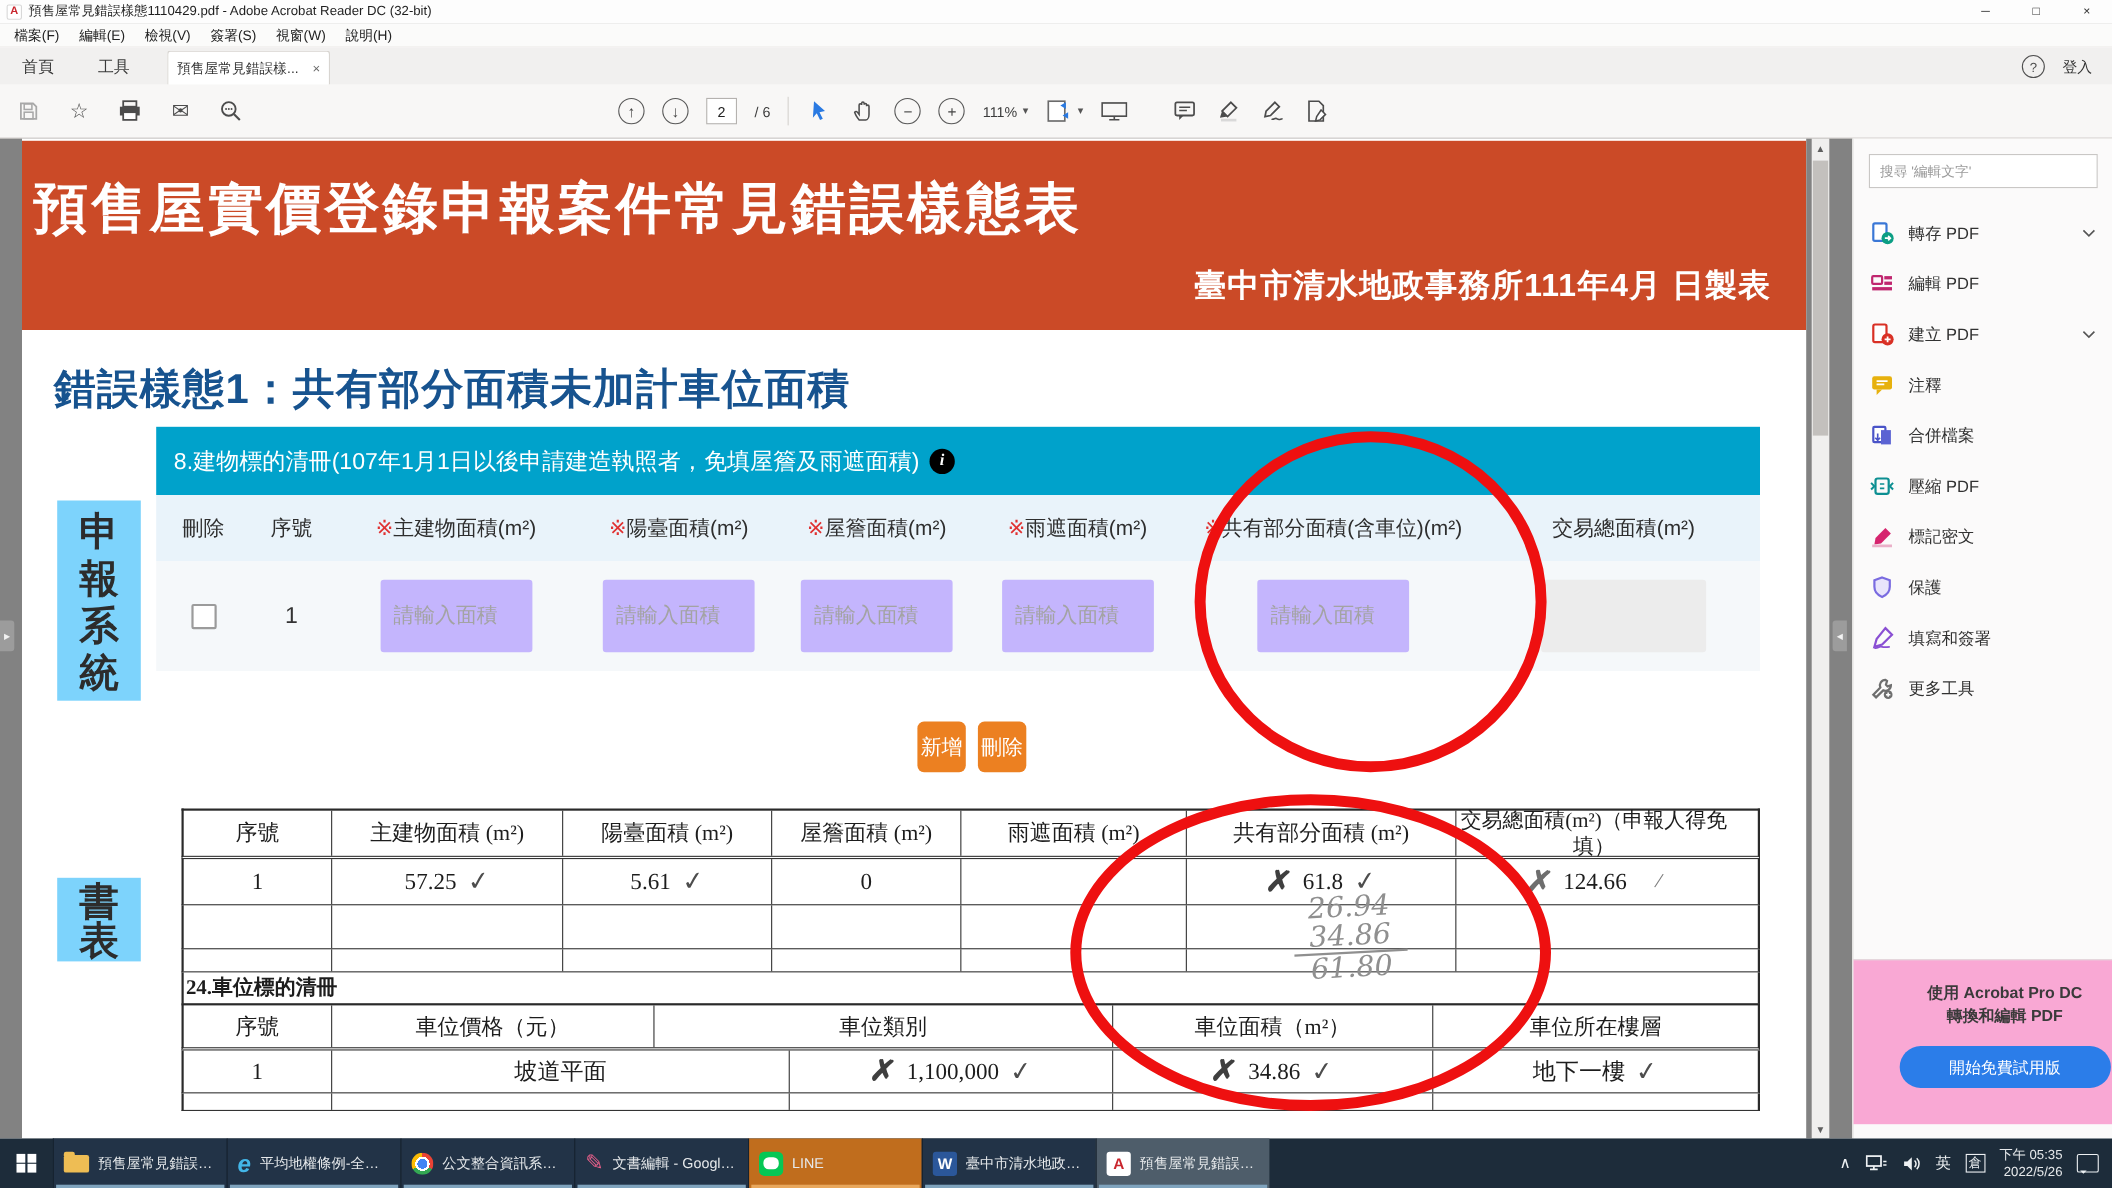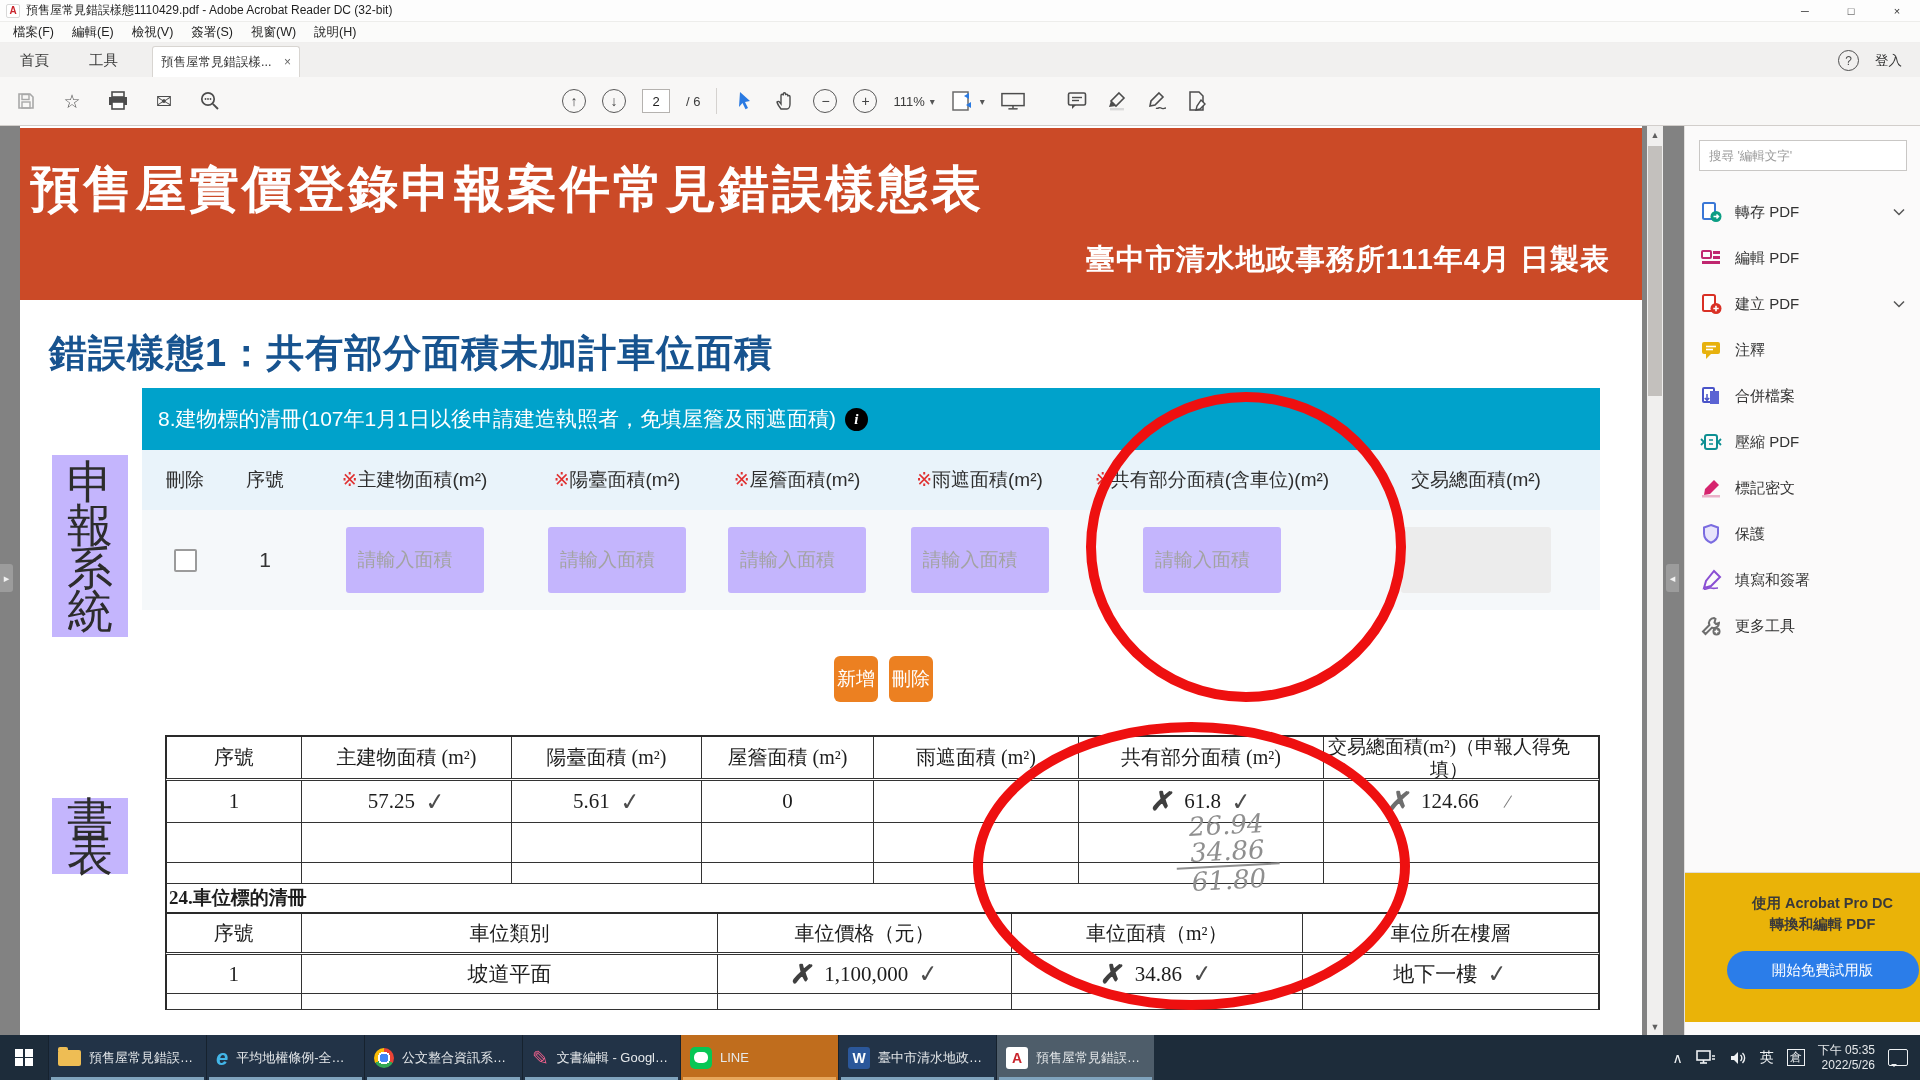--- a/index.html
+++ b/index.html
@@ -60,21 +60,21 @@
   .c0{width:86px;} .c1{width:74px;} .c2{width:225px;} .c3{width:180px;} .c4{width:180px;} .c5{width:185px;} .c6{width:280px;} .c7{width:248px;}
   .form-row { position:absolute; left:122px; top:384px; width:1458px; height:100px; background:#f5f8fa; display:flex; align-items:center; }
   .fcell { display:flex; align-items:center; justify-content:center; }
   .chkbox { width:23px; height:23px; background:#fff; border:2px solid #9b9b9b; border-radius:2px; }
   .seqnum { font-size:21px; color:#333; }
   .inp { width:138px; height:66px; background:#c4b5fd; border:none; border-radius:3px; padding-left:12px; font-size:19px; color:#333; font-family:"Liberation Sans",sans-serif; }
   .inp::placeholder { color:#a3a3a3; opacity:1; }
   .inp-plain { width:150px; height:66px; background:#ececec; border-radius:3px; }
   .form-btns { position:absolute; left:798px; top:530px; display:flex; gap:11px;margin-left:16px; }
   .obtn { width:44px; height:46px; background:#ec8021; border-radius:6px; color:#fff; font-size:19px; display:flex; align-items:center; justify-content:center; }
-  .side-label { position:absolute; left:32px; width:76px; background:#c4b5fd; font-size:46px; font-weight:normal; color:#2c2c2c; text-align:center; }
+  .side-label { position:absolute; left:32px; width:76px; background:#7dd3fc; font-size:36px; font-weight:bold; color:#2c2c2c; text-align:center; }
   .lbl-sys { top:329px; height:182px; padding-top:6px; line-height:43px; width:76px; }
   .lbl-paper { top:672px; height:76px; padding-top:4px; line-height:35px; }
   .vtext { width:1.2em; margin:0 auto; word-break:break-all; }
 
   
   .paper { position:absolute; left:145px; top:609px; width:1435px; font-family:"Liberation Serif","DejaVu Serif",serif; color:#1d1d1d; }
   .prow { display:flex; border-left:2px solid #2a2a2a; border-right:2px solid #2a2a2a; }
   .prow.top { border-top:2px solid #2a2a2a; }
   .pcell { border-right:1px solid #333; display:flex; align-items:center; justify-content:center; text-align:center; }
   .pcell:last-child { border-right:none; }
@@ -97,21 +97,21 @@
   .circ1 { left:1066px; top:266px; width:320px; height:310px; }
   .circ2 { left:953px; top:596px; width:437px; height:288px; }
 
   
   .rightpanel { position:absolute; top:126px; right:0; width:236px; height:909px; background:#fbfafa; border-left:1px solid #e2e0de; }
   .search-box { margin:14px 14px 12px; height:31px; width:208px; border:1px solid #c9c7c5; background:#fff; padding:0 9px; font-size:12.5px; color:#333; font-family:"Liberation Sans",sans-serif; }
   .search-box::placeholder { color:#9b9b9b; opacity:1; }
   .tool-list { margin-top:6px; }
   .tool-item { display:flex; align-items:center; height:46px; padding:0 15px; font-size:15px; color:#323232; gap:13px; }
   .tool-chev { margin-left:auto; }
-  .promo { position:absolute; bottom:13px; left:0; right:0; height:150px; border-top:1px solid #e0dedc; background:#eab308; text-align:center;padding-left:40px; }
+  .promo { position:absolute; bottom:13px; left:0; right:0; height:150px; border-top:1px solid #e0dedc; background:#f9a8d4; text-align:center;padding-left:40px; }
   .promo-text { margin-top:20px; font-size:14.5px; font-weight:bold; color:#3a3a3a; line-height:21px; }
   .trial-btn { margin:16px auto 0; width:192px; height:38px; border-radius:19px; background:#2b7de9; color:#fff; font-size:14.5px; display:flex; align-items:center; justify-content:center; }
 
   
   .taskbar { position:absolute; top:1035px; left:0; right:0; height:45px; background:#1d2c3a; display:flex; align-items:stretch; color:#e6e9eb; }
   .start-btn { width:48px; display:flex; align-items:center; justify-content:center; }
   .winlogo { display:grid; grid-template-columns:8px 8px; grid-template-rows:8px 8px; gap:1.5px; }
   .winlogo span { background:#fff; }
   .task-item { width:158px; display:flex; align-items:center; gap:8px; padding:0 9px; font-size:13px; position:relative; background:#223347; border-left:1px solid #16222e; white-space:nowrap; overflow:hidden; }
   .task-item::after { content:""; position:absolute; left:2px; right:2px; bottom:0; height:3px; background:#7fa3bd; }
@@ -384,22 +384,22 @@
           <div class="pcell p1"></div>
           <div class="pcell p2"></div>
           <div class="pcell p3"></div>
           <div class="pcell p4"></div>
           <div class="pcell p5"></div>
           <div class="pcell p6"></div>
       </div>
       <div class="sec24">24.車位標的清冊</div>
       <div class="prow top hrow h2">
         <div class="pcell q0">序號</div>
+        <div class="pcell q2">車位價格（元）</div>
         <div class="pcell q1">車位類別</div>
-        <div class="pcell q2">車位價格（元）</div>
         <div class="pcell q3">車位面積（m²）</div>
         <div class="pcell q4">車位所在樓層</div>
       </div>
       <div class="prow drow r2">
         <div class="pcell q0">1</div>
         <div class="pcell q1">坡道平面</div>
         <div class="pcell q2">
             <span class="crs">✗</span>
             <span>1,100,000</span>
             <span class="chk">✓</span>

